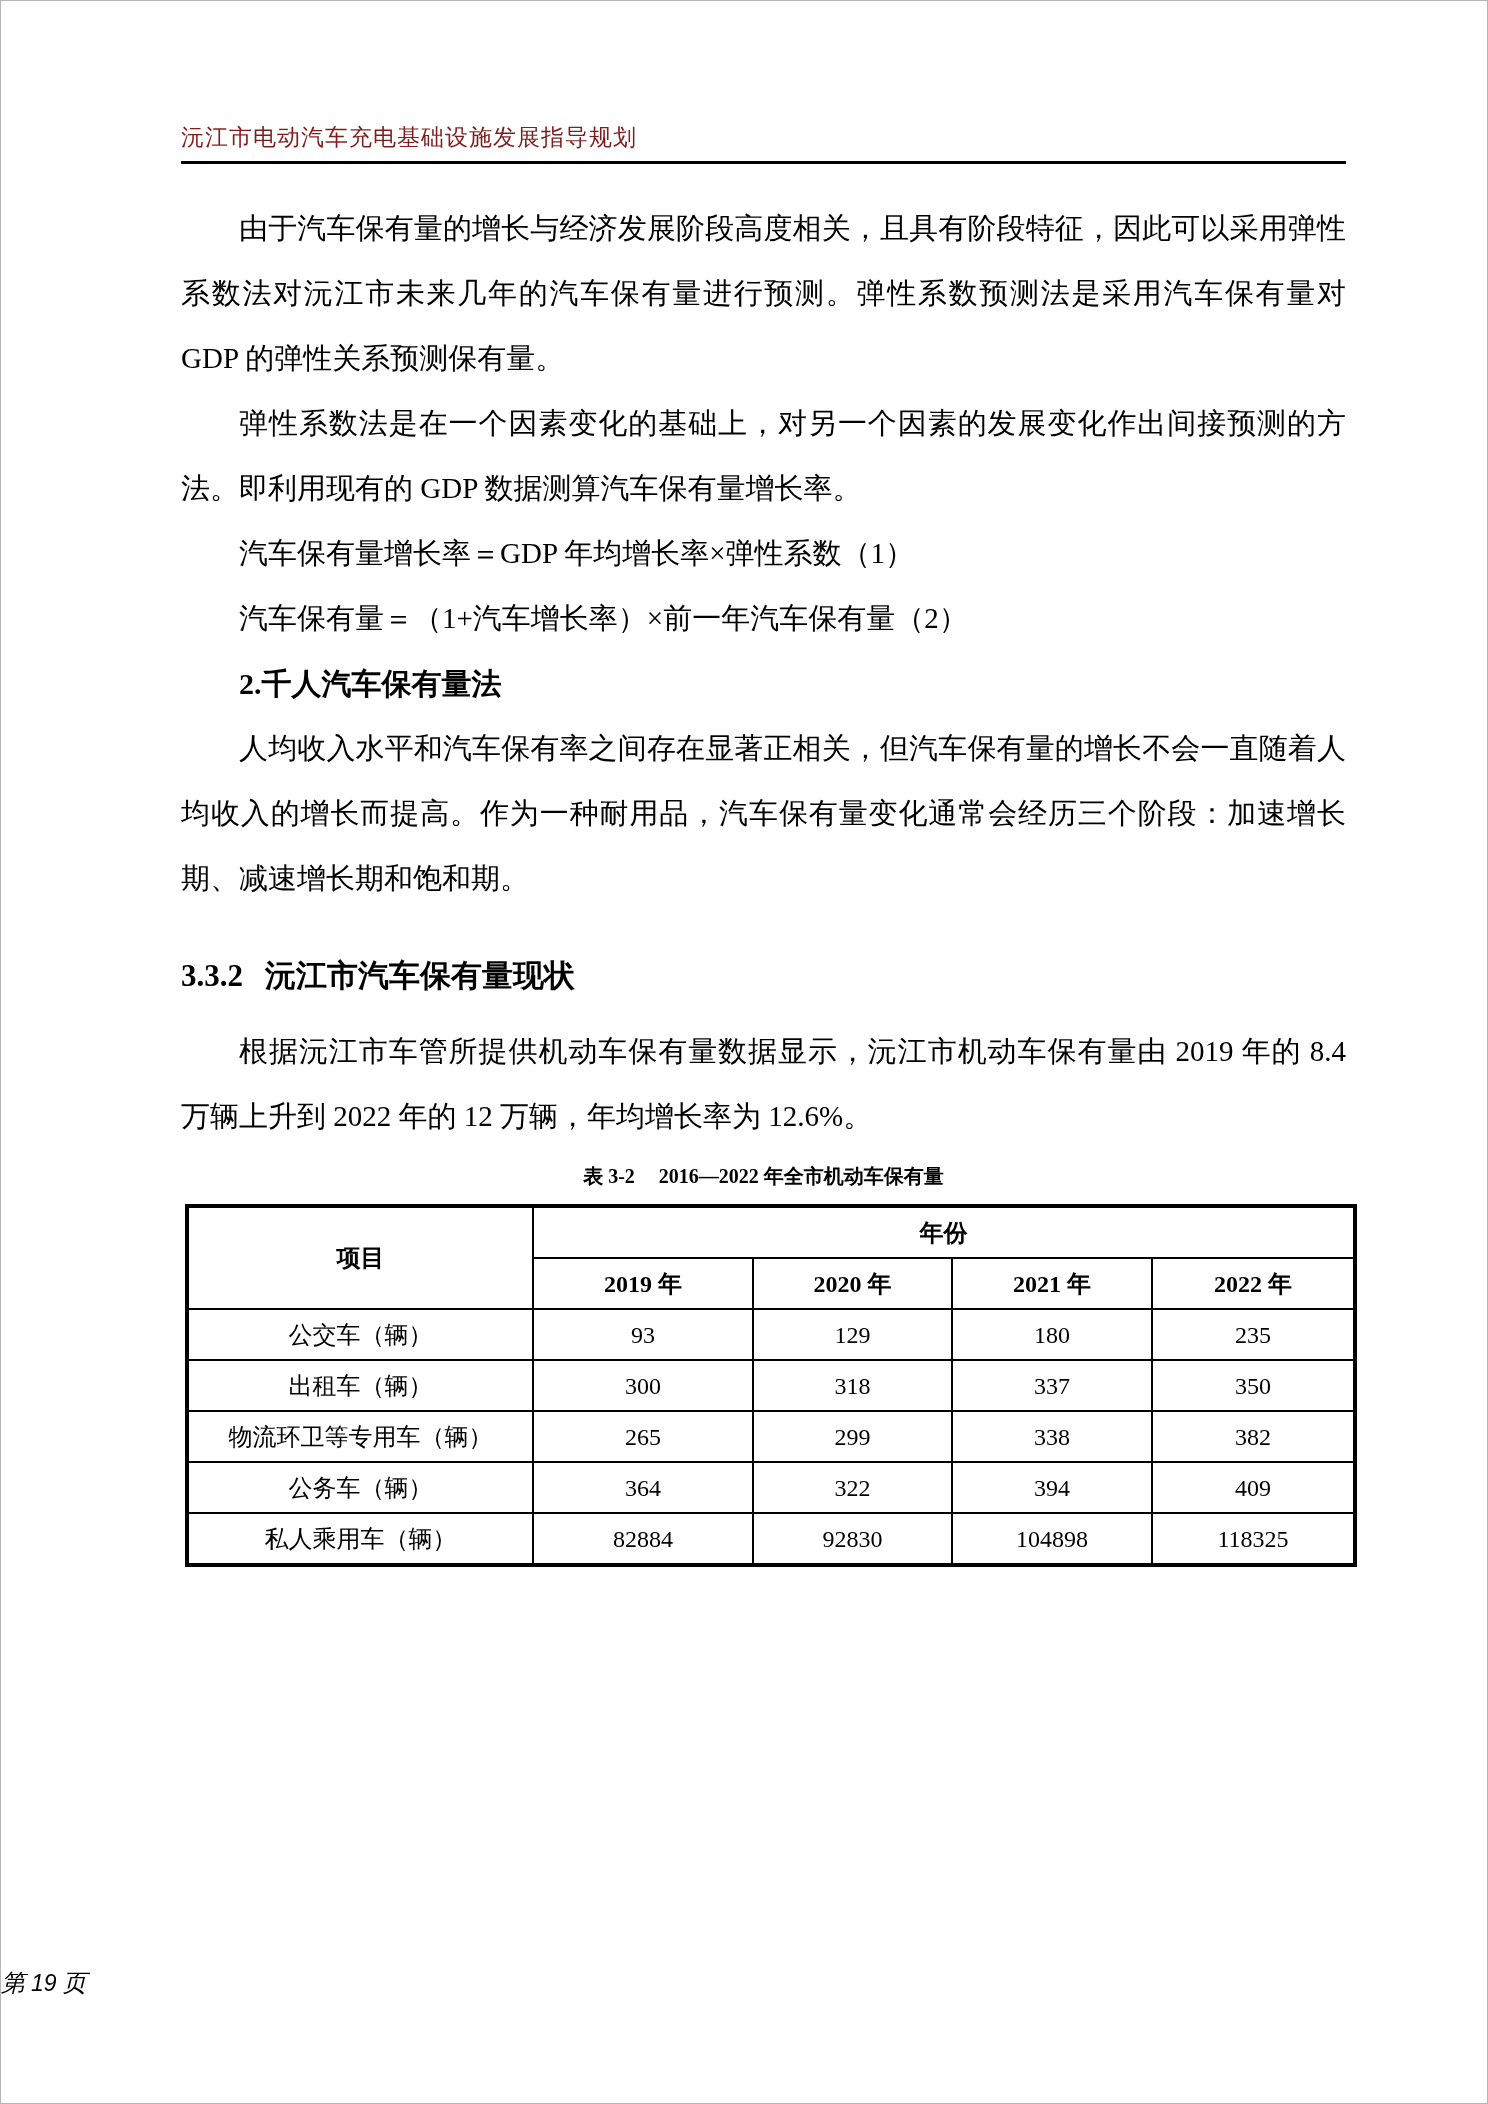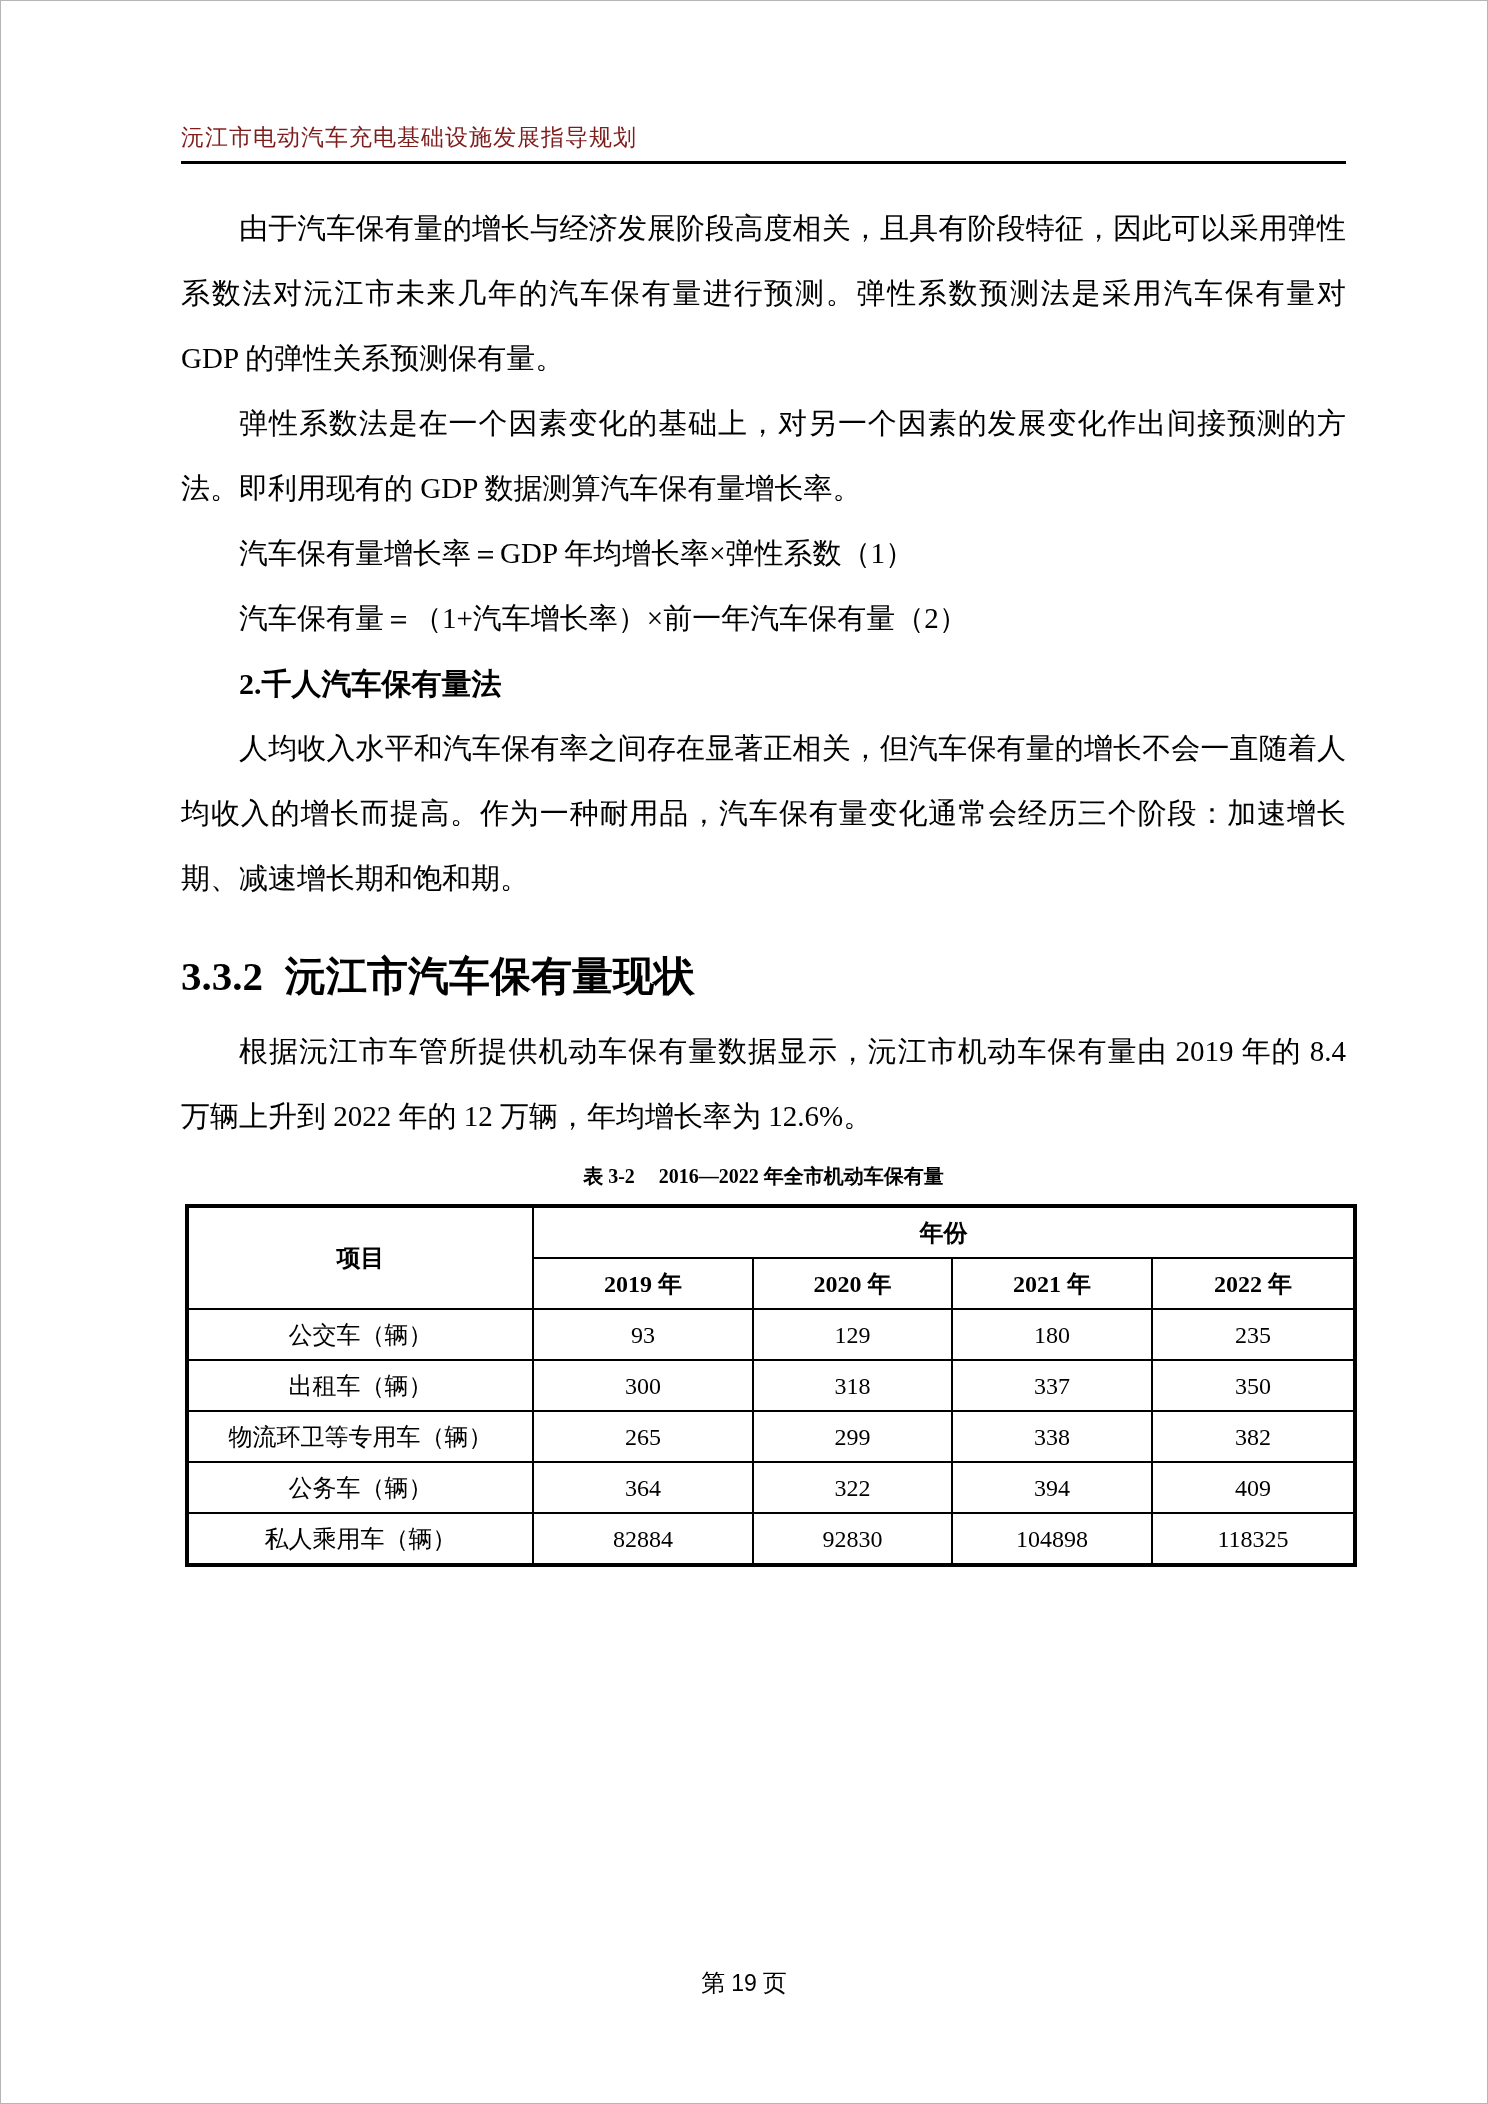--- a/index.html
+++ b/index.html
@@ -29,21 +29,21 @@
     position:absolute;left:180px;top:195px;width:1165px;
     font-size:29px;line-height:65px;
     text-align:justify;text-justify:inter-ideograph;
   }
   .para{margin:0;text-indent:58px;}
   .formula{margin:0;text-indent:58px;white-space:nowrap;}
   .sub-heading{margin:0;text-indent:58px;font-weight:bold;font-size:30px;}
   .spaced{margin-top:12px;}
   .section-heading{
     margin:30px 0 0 0;text-indent:0;
-    font-weight:bold;font-size:41px;line-height:70px;
+    font-weight:bold;font-size:31px;line-height:70px;
     white-space:nowrap;
   }
   .section-heading .sec-num{margin-right:22px;}
   .p-after-heading{margin-top:8px;}
   
   .table-caption{
     margin:8px 0 0 0;
     text-align:center;font-weight:bold;font-size:20px;line-height:38px;
     white-space:nowrap;
   }
@@ -61,21 +61,21 @@
     font-size:24px;line-height:30px;
     padding:0;
     height:49px;
     font-weight:normal;
   }
   table.data-table{border:4px solid #000;}
   table.data-table th{font-weight:bold;}
   
   .page-footer{
     position:absolute;left:0;top:1962px;width:100%;
-    text-align:center;font-size:24px;line-height:40px;
+    font-size:24px;line-height:40px;font-style:italic;
   }
   .page-footer .num{
     font-family:"Liberation Sans","DejaVu Sans",sans-serif;
     font-size:23px;
     margin:0 6px;
   }
 </style>
 </head>
 <body>
 

